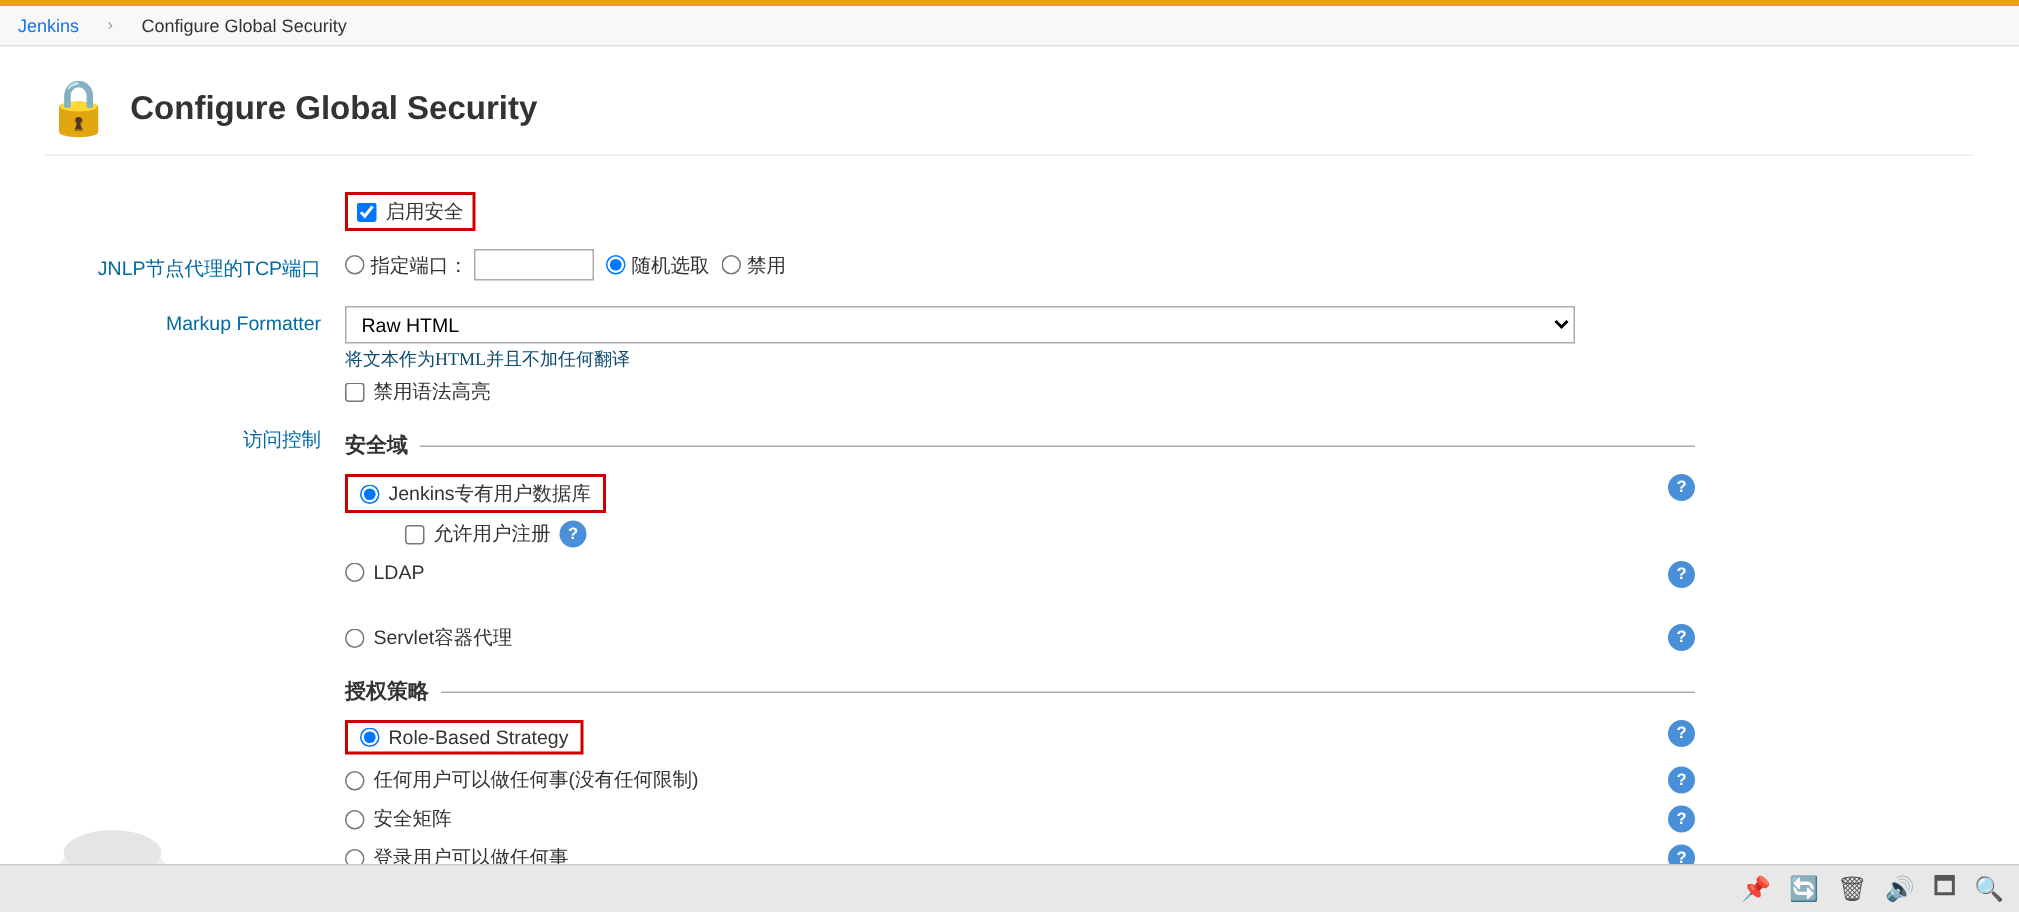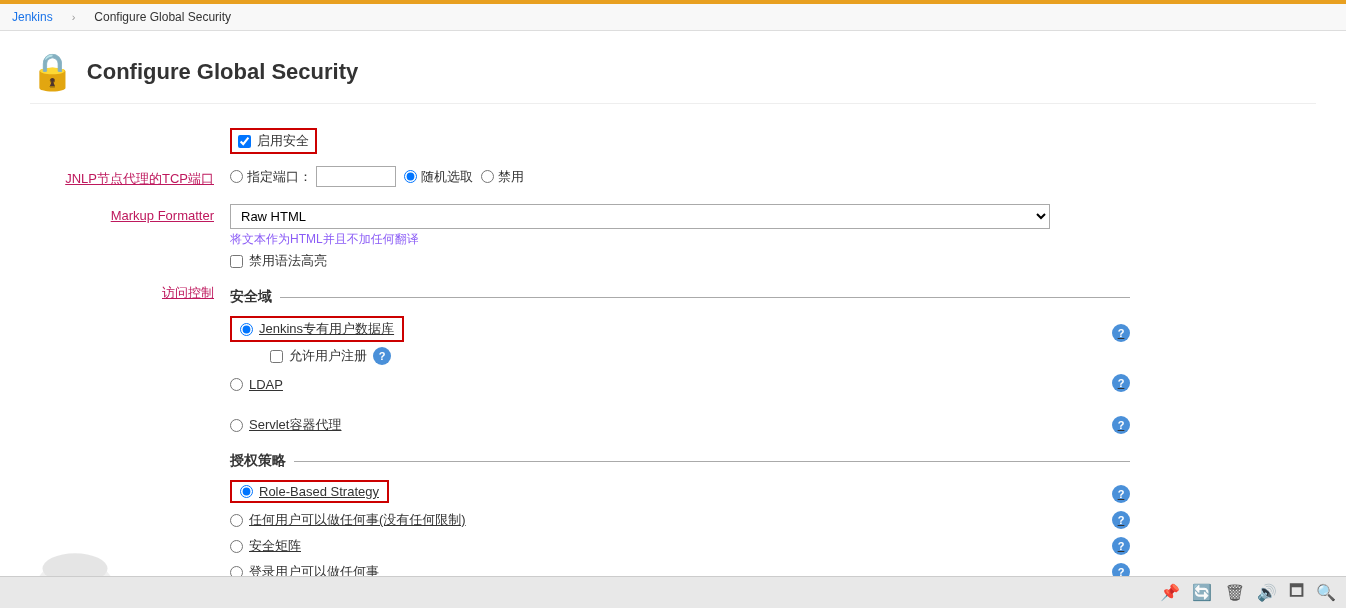--- a/index.html
+++ b/index.html
@@ -75,23 +75,22 @@
       margin-bottom: 10px;
       min-height: 28px;
     }
 
     .form-label {
       width: 200px;
       min-width: 200px;
       text-align: right;
       padding-right: 16px;
       padding-top: 4px;
-      color: #be185d;
+      color: #0369a1;
       font-size: 13px;
-      text-decoration: underline;
     }
 
     .form-control {
       flex: 1;
     }
 
     
     .enable-security-box {
       border: 2px solid #cc0000;
       display: inline-flex;
@@ -128,23 +127,24 @@
       width: 100%;
       max-width: 820px;
       padding: 3px 6px;
       border: 1px solid #aaa;
       background: #fff;
       font-size: 13px;
     }
 
     
     .markup-desc {
-      color: #8b5cf6;
+      color: #0c4a6e;
       font-size: 12px;
       margin-top: 2px;
+      font-family: Liberation Serif, serif;
     }
 
     .markup-checkbox-row {
       display: flex;
       align-items: center;
       gap: 6px;
       margin-top: 4px;
     }
 
     
@@ -167,24 +167,23 @@
 
     .section-divider {
       flex: 1;
       height: 1px;
       background: #aaa;
     }
 
     
     .security-option-row {
       display: flex;
-      align-items: flex-end;
+      align-items: flex-start;
       justify-content: space-between;
       padding: 2px 0;
-      text-decoration: underline;
     }
 
     .security-option-left {
       display: flex;
       align-items: center;
       gap: 6px;
     }
 
     .highlighted-option {
       border: 2px solid #cc0000;

